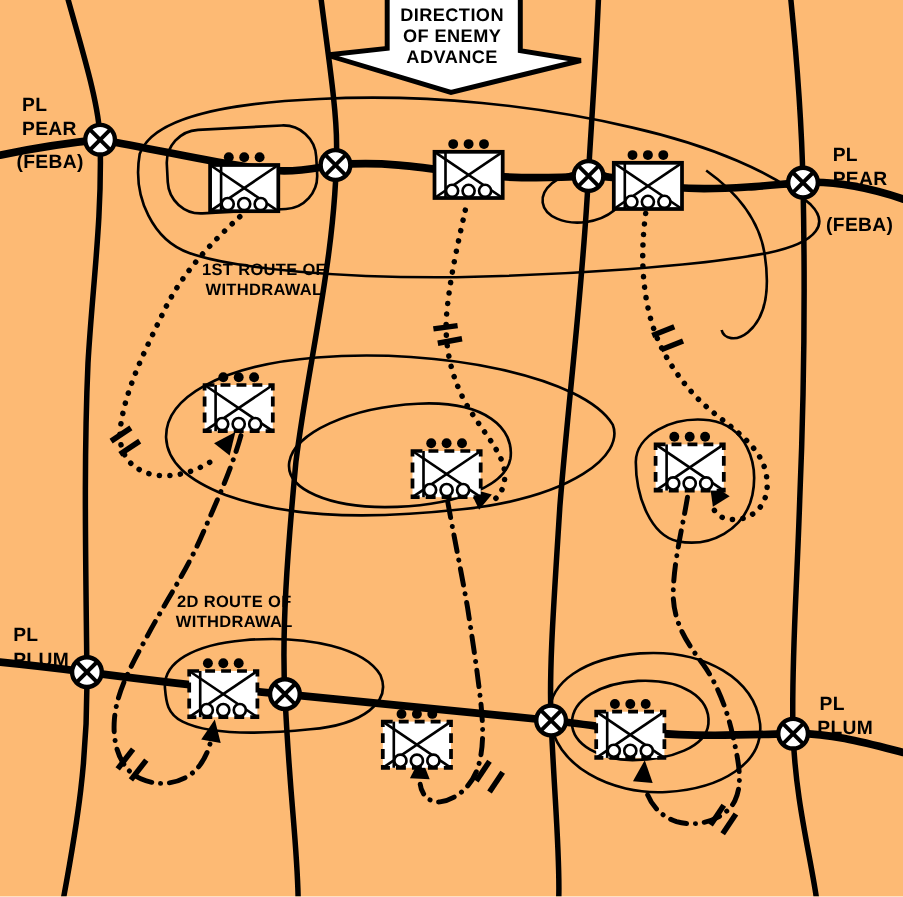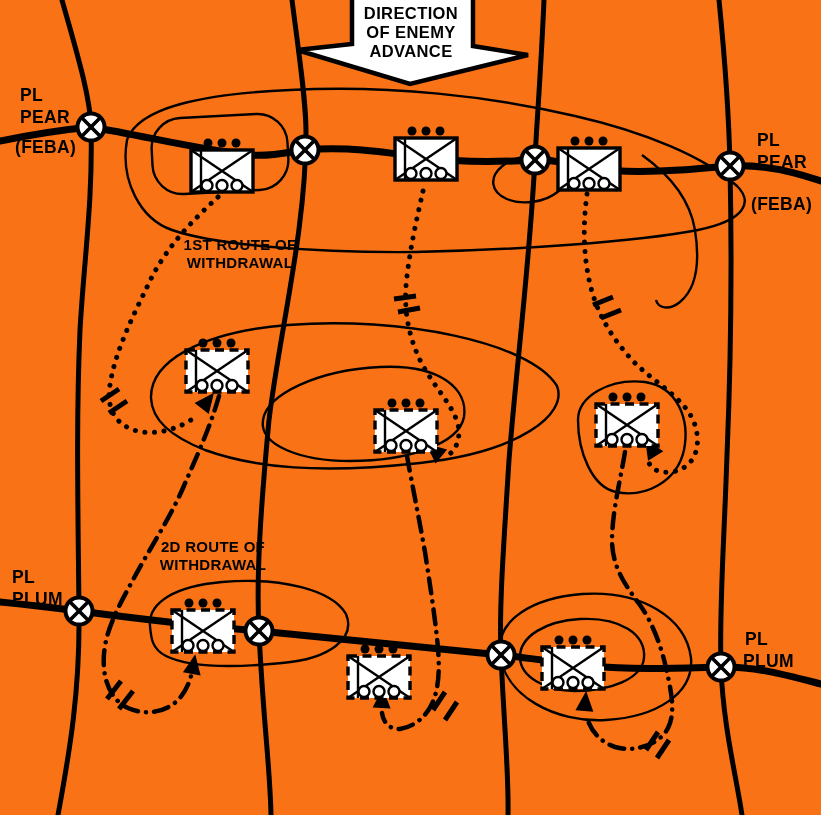--- a/index.html
+++ b/index.html
@@ -1,16 +1,16 @@
 <!DOCTYPE html>
 <html><head>
 <meta charset="utf-8">
 <style>
   html,body{margin:0;padding:0;background:#ffffff;}
-  #stage{width:821px;height:815px;position:relative;background:#f97316;overflow:hidden;}
+  #stage{width:821px;height:815px;position:relative;background:#fdba74;overflow:hidden;}
   svg{display:block;}
   .road{fill:none;stroke:#000;stroke-width:5;stroke-linecap:round;}
   .phase{fill:none;stroke:#000;stroke-width:7;stroke-linecap:round;}
   .oval{fill:none;stroke:#000;stroke-width:2.4;}
   .dotted{fill:none;stroke:#000;stroke-width:5;stroke-linecap:round;stroke-dasharray:0.1 9.5;}
   .dashdot{fill:none;stroke:#000;stroke-width:4.5;stroke-linecap:round;stroke-dasharray:15 8 0.1 8;}
   .tick{stroke:#000;stroke-width:5;stroke-linecap:butt;}
   .ah{fill:#000;stroke:none;}
   .bigarrow{fill:#fff;stroke:#000;stroke-width:4.5;stroke-linejoin:miter;}
   .ubox{fill:#fff;stroke:#000;stroke-width:3.4;}

